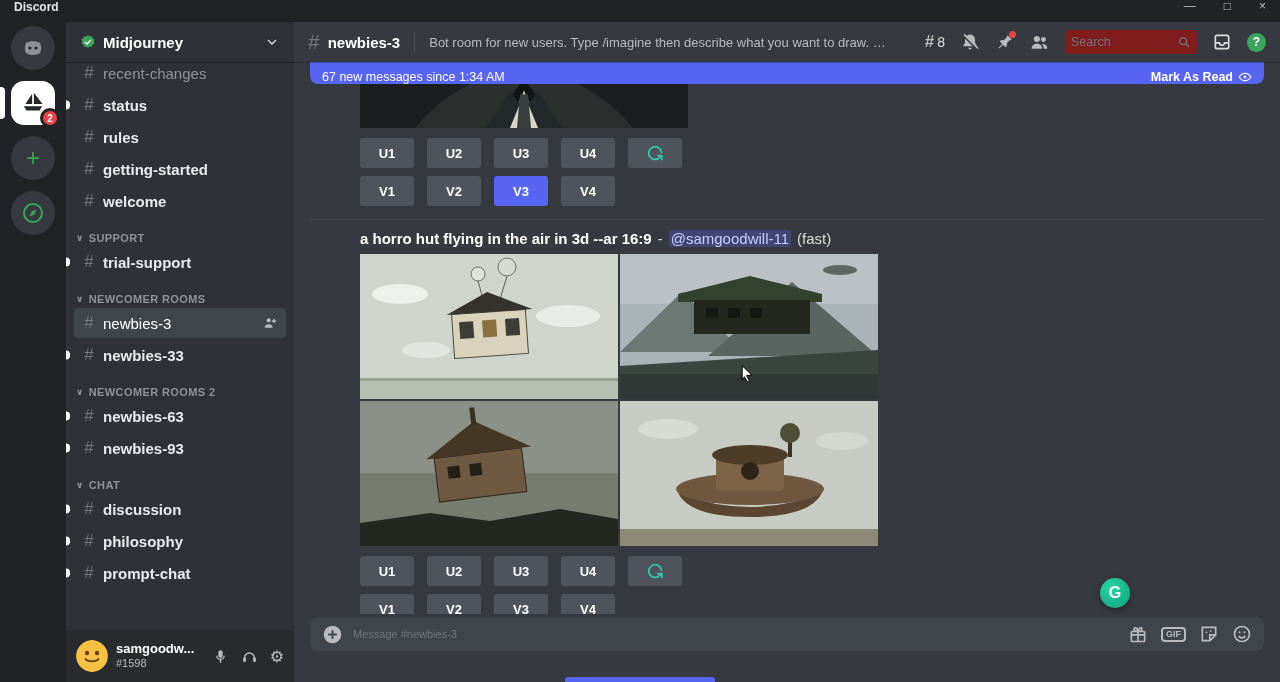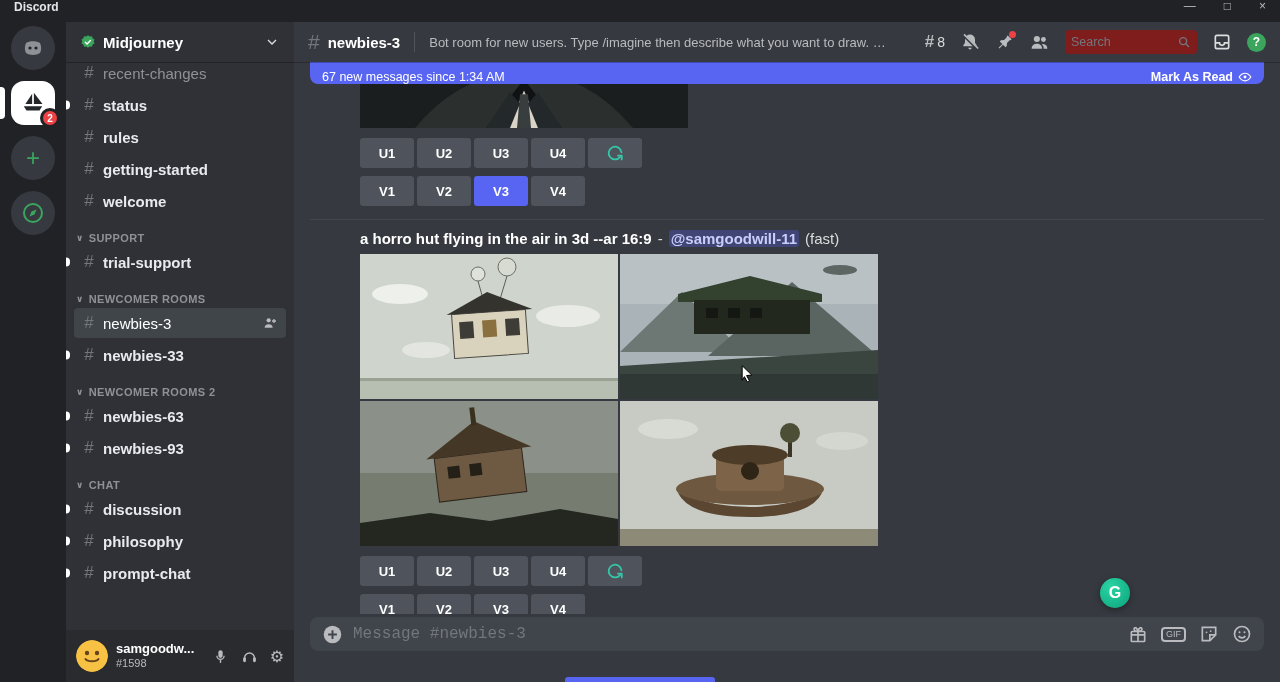--- a/index.html
+++ b/index.html
@@ -74,49 +74,49 @@
   .help-circle{width:19px;height:19px;border-radius:50%;background:#3ba55d;color:#fff;
                font-size:12px;font-weight:700;display:flex;align-items:center;justify-content:center}
   
   .chat{flex:1;position:relative;overflow:hidden}
   .notif-bar{position:absolute;top:0;left:16px;right:16px;height:22px;background:#5865f2;
              border-radius:0 0 8px 8px;display:flex;align-items:flex-end;justify-content:space-between;
              padding:0 12px;z-index:10}
   .notif-text{font-size:12.5px;color:#fff;font-weight:500}
   .notif-action{display:flex;align-items:center;gap:5px;font-size:12.5px;color:#fff;font-weight:700}
   .prev-image{margin:4px 0 0 66px;width:328px;height:62px;overflow:hidden}
-  .btn-row{display:flex;gap:3px;margin:10px 16px 0 66px}
+  .btn-row{display:flex;gap:13px;margin:10px 16px 0 66px}
   .btn-row.second{margin-top:8px}
   .mj-btn{width:54px;height:30px;border-radius:3px;background:#4f545c;color:#fff;font-size:13px;
           font-weight:600;display:flex;align-items:center;justify-content:center;border:none;font-family:inherit}
   .mj-btn.primary{background:#5865f2}
   .msg-divider{height:1px;background:rgba(255,255,255,.07);margin:13px 16px 0}
   .msg-head{display:flex;align-items:center;gap:6px;margin:10px 16px 0 66px;font-size:15px}
   .msg-prompt{font-weight:700;color:#fff}
   .msg-sep{color:#dcddde}
-  .mention{background:rgba(88,101,242,.3);color:#c9cdfb;border-radius:3px;padding:0 2px;font-weight:700}
+  .mention{background:rgba(88,101,242,.3);color:#c9cdfb;border-radius:3px;padding:0 2px;font-weight:400}
   .msg-mode{color:#dcddde}
   .img-grid{margin:7px 0 0 66px;width:518px;display:grid;grid-template-columns:258px 258px;
             grid-auto-rows:145px;gap:2px}
   .img-cell{overflow:hidden;position:relative}
   .img-cell svg{width:100%;height:100%}
   .grammarly{position:absolute;right:150px;bottom:6px;width:30px;height:30px;border-radius:50%;
              background:radial-gradient(circle at 35% 30%,#2ad3a4,#0ca37c);color:#fff;font-weight:700;
              font-size:16px;display:flex;align-items:center;justify-content:center;
              box-shadow:0 2px 6px rgba(0,0,0,.35);z-index:15}
   .cursor{position:absolute;left:444px;top:302px;z-index:30}
   
   .composer{height:68px;padding:3px 16px 0;position:relative;flex-shrink:0}
   .input-bar{height:34px;background:#40444b;border-radius:8px;display:flex;align-items:center;
              padding:0 12px;gap:10px}
-  .input-bar input{flex:1;min-width:0;background:transparent;border:none;outline:none;font-size:16px;
-                   color:#5eead4;font-family:Liberation Mono, monospace}
+  .input-bar input{flex:1;min-width:0;background:transparent;border:none;outline:none;font-size:11px;
+                   color:#5eead4;font-family:Liberation Sans, sans-serif}
   .input-bar input::placeholder{color:#72767d}
   .composer-icons{display:flex;align-items:center;gap:13px;color:#b9bbbe}
-  .gif-badge{border:2px solid #b9bbbe;border-radius:4px;padding:1px 3px;font-size:9px;font-weight:400;
+  .gif-badge{border:2px solid #b9bbbe;border-radius:4px;padding:1px 3px;font-size:9px;font-weight:700;
              color:#b9bbbe;line-height:1}
   .bottom-pill{position:absolute;left:50%;transform:translateX(-50%);bottom:0;width:150px;height:5px;
                background:#5865f2;border-radius:3px 3px 0 0;z-index:40}
 </style>
 </head>
 <body>
 
 <div class="titlebar">
   <span class="tb-app">Discord</span>
   <div class="tb-controls">

